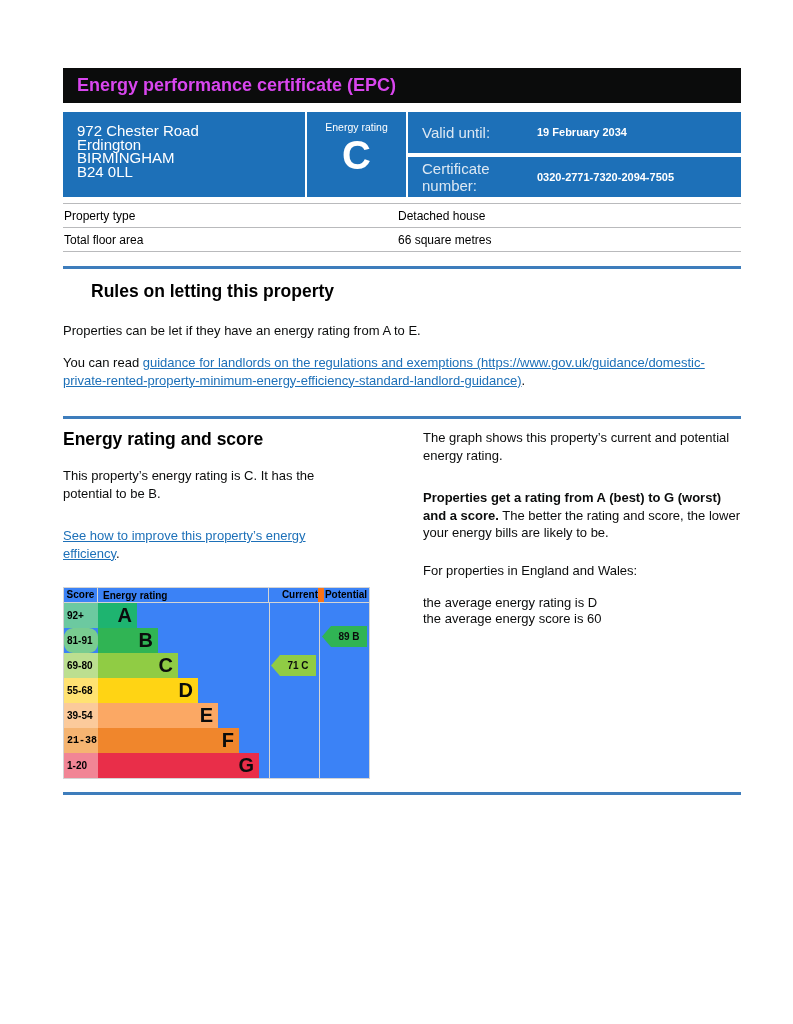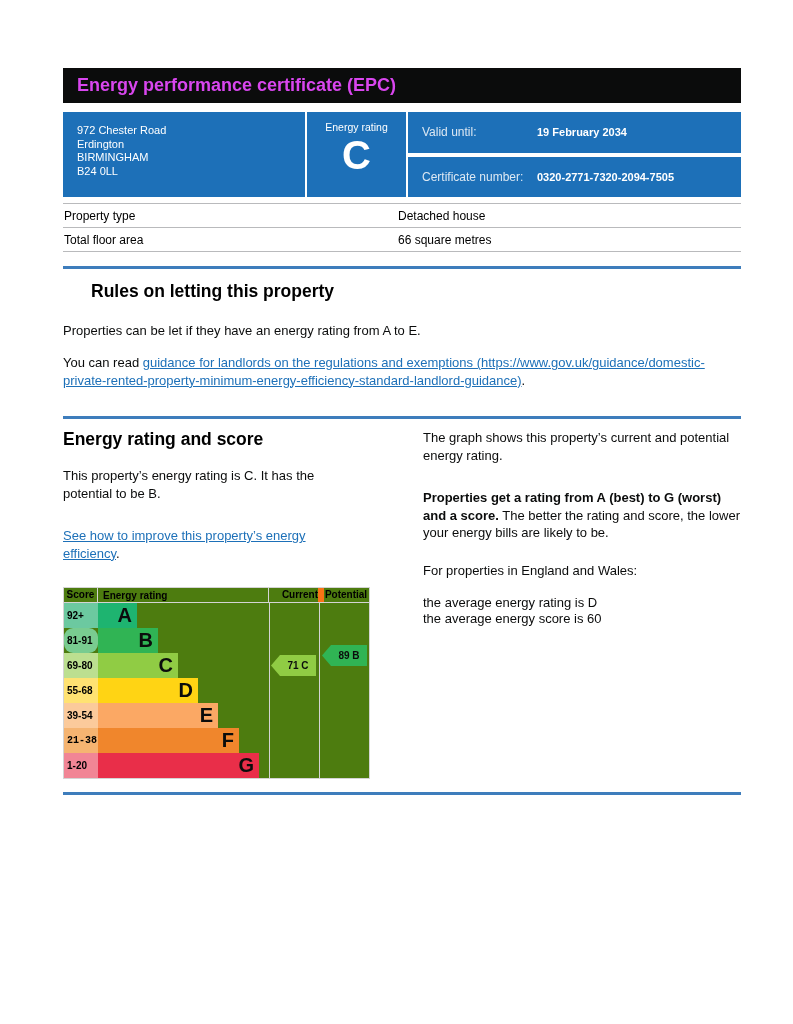--- a/index.html
+++ b/index.html
@@ -8,27 +8,27 @@
     position:relative; width:793px; height:1024px; background:#fff;
     font-family:"Liberation Sans","DejaVu Sans",sans-serif; color:#000;
     overflow:hidden;
   }
   
   .black-bar { position:absolute; left:63px; top:68px; width:678px; height:35px; background:#0b0c0c; }
   .black-bar h1 { color:#d946ef; font-size:18px; font-weight:bold; line-height:35px; padding-left:14px; }
   
   .summary-row { position:absolute; left:63px; top:112px; width:678px; height:85px; display:flex; gap:2px; }
   .bluebox { background:#1d70b8; color:#fff; }
-  .address-box { width:242px; padding:12px 0 0 14px; font-size:11px; line-height:13.5px; }
+  .address-box { width:242px; padding:12px 0 0 14px; font-size:15px; line-height:13.5px; }
   .rating-box { width:99px; text-align:center; padding-top:9px; }
   .rating-box .rating-label { font-size:10.5px; }
   .rating-box .rating-value { font-size:40px; font-weight:bold; line-height:44px; }
   .right-boxes { flex:1; display:flex; flex-direction:column; gap:4px; }
   .info-box { flex:1; display:flex; align-items:center; }
-  .info-label { margin-left:14px; width:115px; font-size:12px; color:#dce8f3; flex:none; }
+  .info-label { margin-left:14px; width:115px; font-size:15px; color:#dce8f3; flex:none; }
   .info-value { font-size:11px; font-weight:bold; }
   
   .prop-table { position:absolute; left:63px; top:203px; width:678px; border-bottom:1px solid #b9babc; }
   .prop-row { height:24px; border-top:1px solid #b9babc; display:flex; align-items:center; font-size:12px; }
   .prop-label { width:335px; padding-left:1px; }
   .prop-value { flex:1; }
   
   .divider { position:absolute; left:63px; width:678px; height:2.5px; background:#3e7dbc; }
   .d1 { top:266px; } .d2 { top:416px; } .d3 { top:792px; }
   
@@ -40,21 +40,21 @@
   a.doc-link { color:#1d70b8; text-decoration:underline; cursor:pointer; }
   
   .ers-h { top:429px; }
   .left-intro { left:63px; top:467px; width:265px; }
   .left-link { left:63px; top:527px; width:265px; }
   .r-p1 { left:423px; top:429px; width:320px; }
   .r-p2 { left:423px; top:489px; width:322px; }
   .r-p3 { left:423px; top:562px; width:320px; }
   .r-p45 { left:423px; top:595px; width:320px; line-height:15.5px; }
   
-  .chart { position:absolute; left:63px; top:587px; width:307px; border:1px solid #d4d4d4; background:#4d7c0f; }
+  .chart { position:absolute; left:63px; top:587px; width:307px; border:1px solid #d4d4d4; background:#3b82f6; }
   .chart-header { display:flex; height:15px; align-items:center; font-size:10px; font-weight:bold; border-bottom:1px solid #d4d4d4; }
   .h-score { width:34px; text-align:center; border-right:1px solid #d4d4d4; height:100%; line-height:14px; }
   .h-rating { width:170px; padding-left:5px; }
   .h-current { width:50px; text-align:right; border-left:1px solid #d4d4d4; height:100%; line-height:14px; }
   .h-potential { width:50px; text-align:center; border-left:6px solid #f97316; height:100%; line-height:14px; }
   .band-row { display:flex; height:25px; }
   .score-cell { width:34px; font-size:10px; font-weight:bold; display:flex; align-items:center; padding-left:3px; }
   .rating-cell { width:171px; }
   .band-bar { height:100%; display:flex; align-items:center; justify-content:flex-end; padding-right:5px; font-size:20px; font-weight:bold; color:#0b0c0c; }
   .cur-cell { width:50px; border-left:1px solid #d4d4d4; }
@@ -188,18 +188,18 @@
         <div class="band-row">
           <div class="score-cell" style="background: rgb(241, 133, 149);">1-20</div>
           <div class="rating-cell">
             <div class="band-bar" style="background: rgb(233, 46, 73); width: 161px;">G</div>
           </div>
           <div class="cur-cell"></div>
           <div class="pot-cell"></div>
         </div>
       </div>
     <div class="rating-arrow" style="background: rgb(144, 204, 68); left: 207px; top: 67px;">71 C</div>
-    <div class="rating-arrow" style="background: rgb(48, 180, 84); left: 258px; top: 57px;">89 B</div>
+    <div class="rating-arrow" style="background: rgb(48, 180, 84); left: 258px; top: 38px;">89 B</div>
   </div>
 
   <div class="divider d3"></div>
 
 </div>
 
 </body></html>

